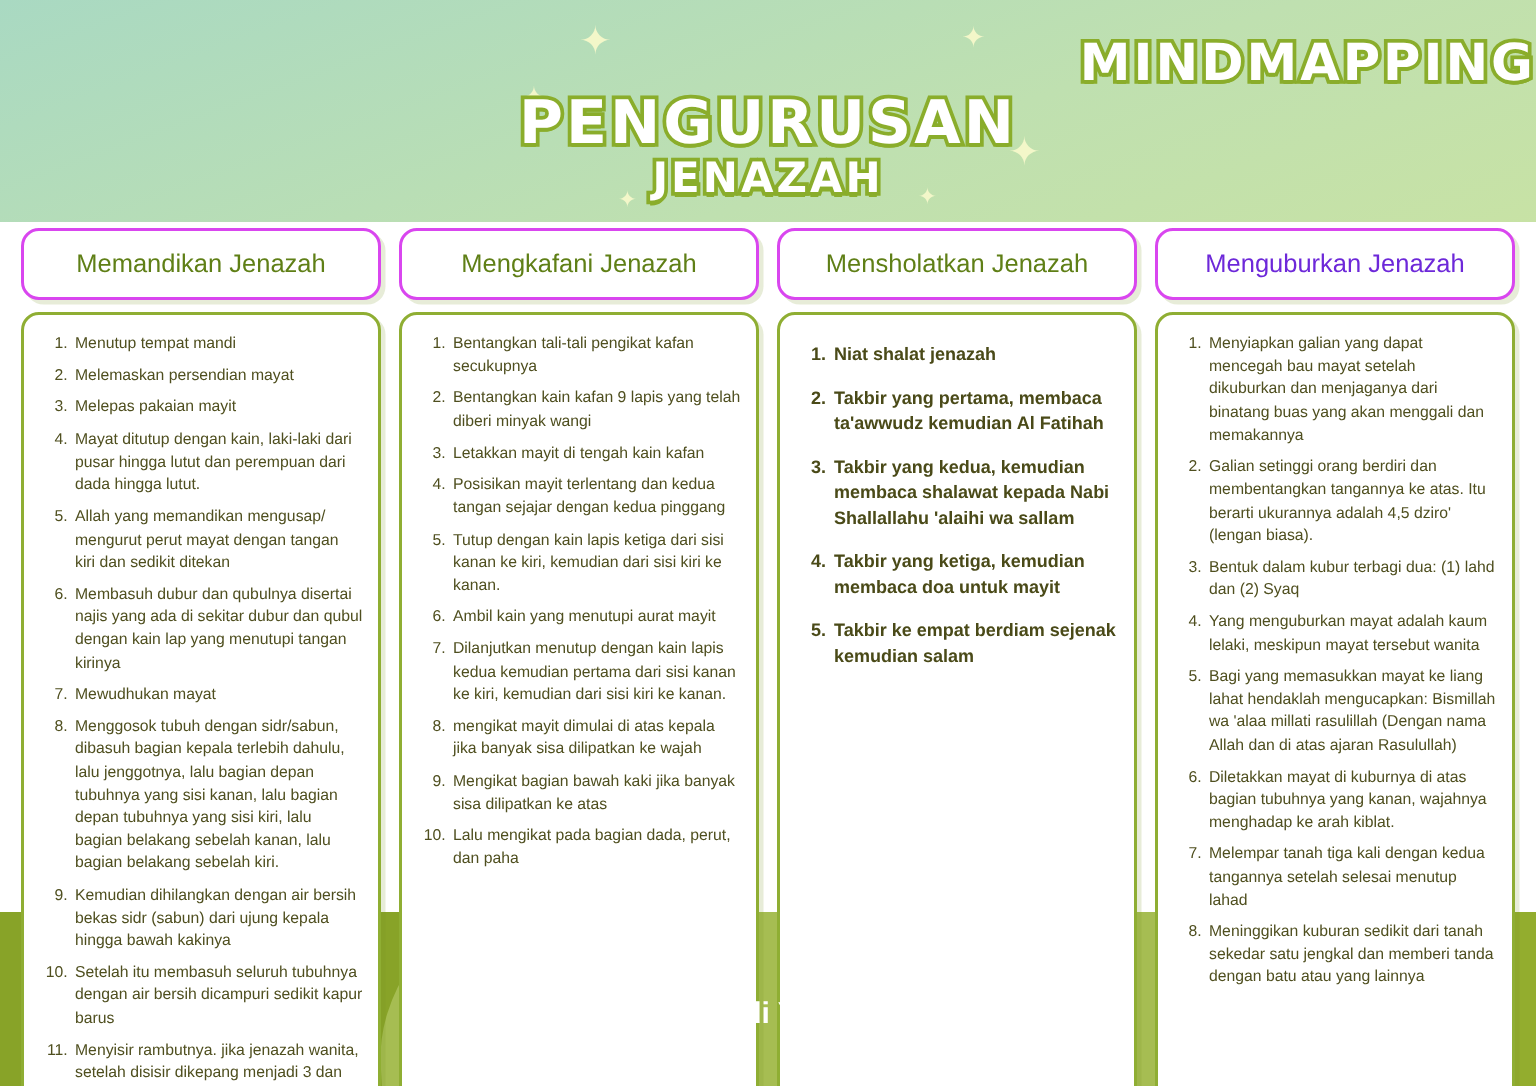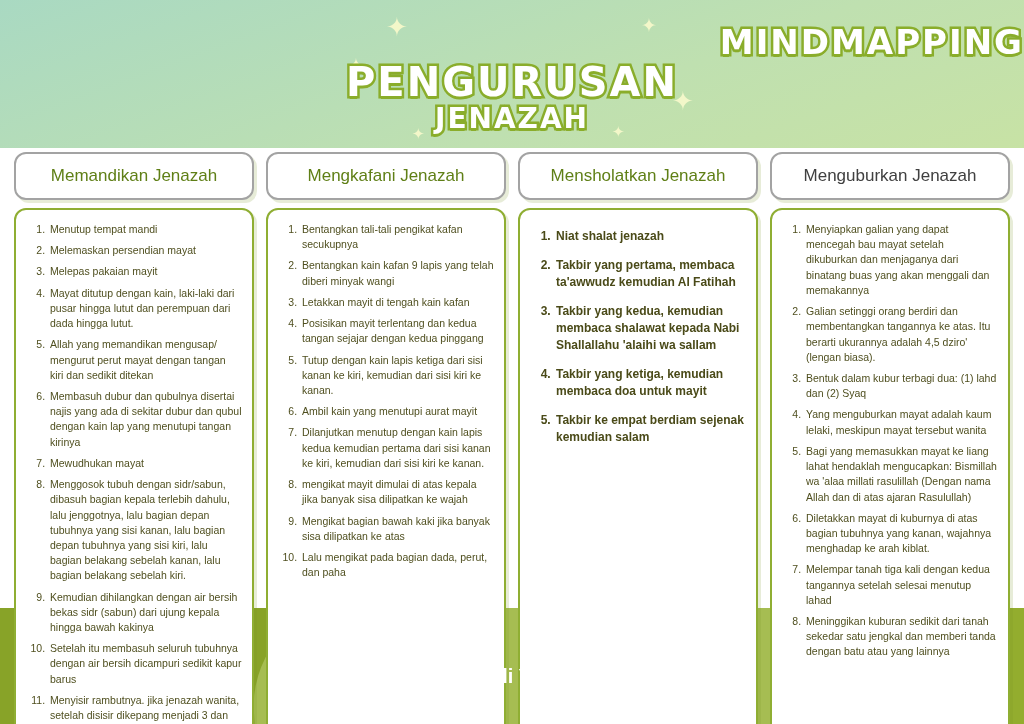--- a/index.html
+++ b/index.html
@@ -128,21 +128,21 @@
     display: flex;
     gap: 12px;
     z-index: 6;
   }
   .column {
     width: 243px;
     display: flex;
     flex-direction: column;
   }
   .col-header {
-    border: 2px solid #a3a3a3;
+    border: 2px solid #d946ef;
     border-radius: 12px;
     background: #ffffff;
     padding: 12px 10px;
     text-align: center;
     color: #5f7f16;
     font-size: 17px;
     font-weight: normal;
     font-family: "Liberation Sans", sans-serif;
     box-shadow: 3px 3px 0 rgba(120,150,40,0.18);
   }
@@ -169,21 +169,21 @@
   
   .column.emphasis ol.items {
     font-size: 12px;
     line-height: 1.42;
     font-weight: bold;
     color: #4a4a18;
     padding-left: 28px;
   }
   .column.emphasis ol.items li { margin-bottom: 12px; }
   .column.emphasis .col-body { padding-top: 18px; }
-  .column.h3 .col-header { color: #404040; }
+  .column.h3 .col-header { color: #6d28d9; }
   
   .col-body.tall { min-height: 380px; }
   
   .footer {
     position: absolute;
     left: 0; right: 0;
     bottom: 36px;
     text-align: center;
     color: #ffffff;
     font-size: 20px;

